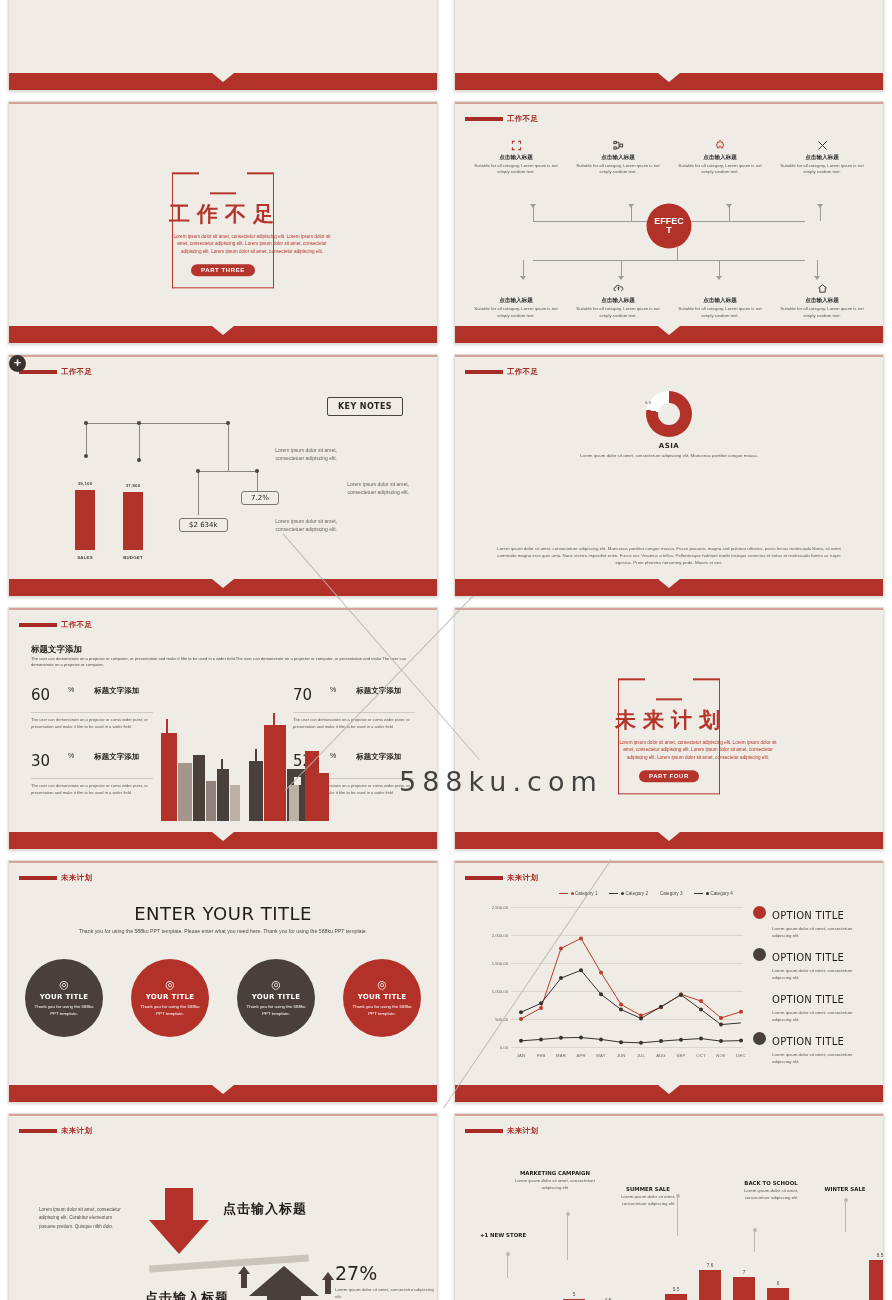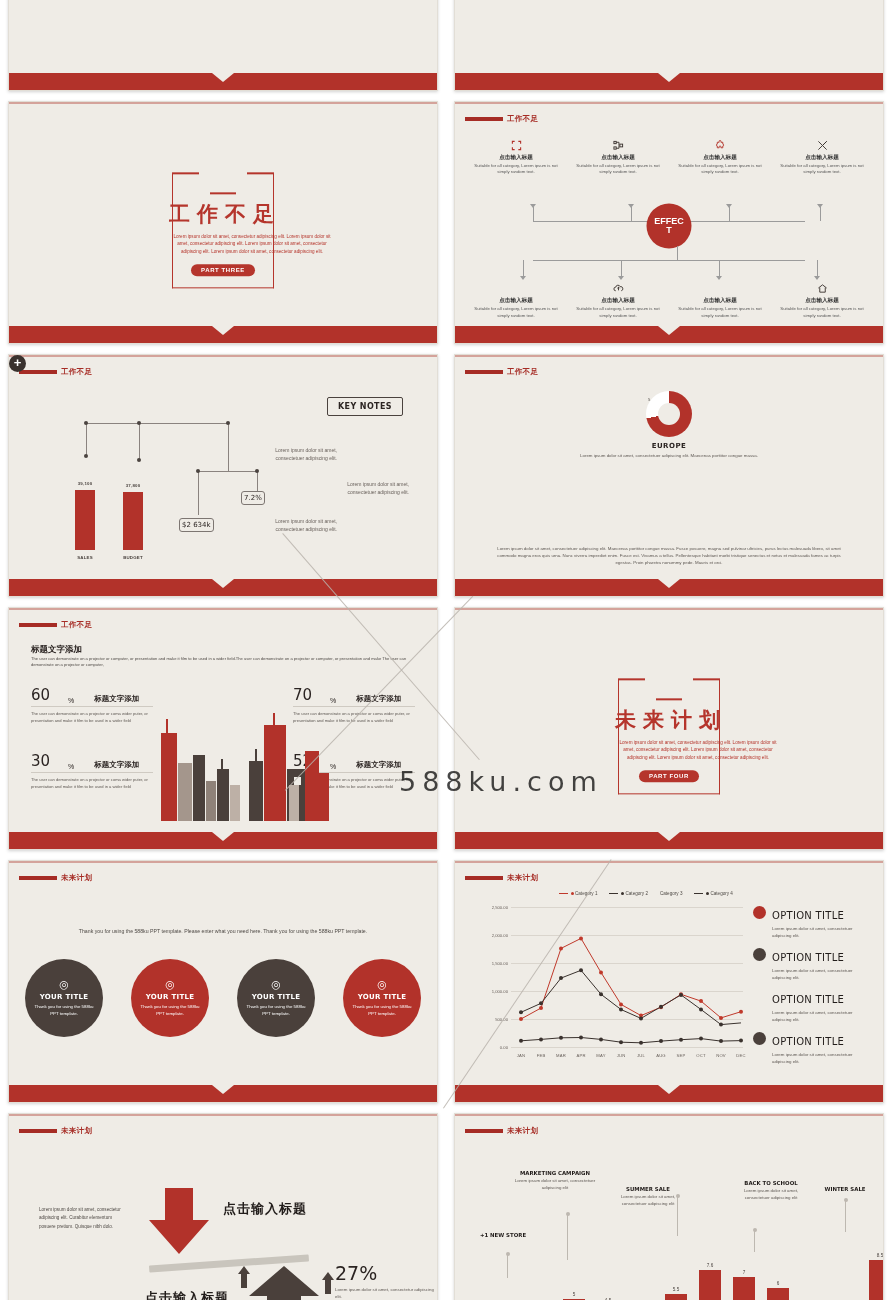--- a/index.html
+++ b/index.html
@@ -103,21 +103,21 @@
             color:#2b2422; font-family:"DejaVu Sans",sans-serif; letter-spacing:.4px;}
   .kn-p { position:absolute; font-size:5px; color:#6a625d; line-height:1.55; width:72px;}
   .bar-col { position:absolute; bottom:46px; width:20px; background:#b2322a; }
   .bar-lab { position:absolute; font-size:4.4px; color:#4b4440; text-align:center;
              width:34px; font-weight:bold; letter-spacing:.2px;}
   .node-dot{ position:absolute; width:4px;height:4px;border-radius:50%;background:#4b4440;}
   .ln { position:absolute; background:#8a837f; }
   .plus { position:absolute; width:17px;height:17px;border-radius:50%;background:#3a322e;
           color:#fff; font-size:13px; line-height:15px; text-align:center; font-weight:bold;}
   .callout { position:absolute; border:1.1px solid #7d7672; border-radius:3px;
-             background:#efece6; font-size:7px; color:#2b2422; padding:2px 2px;
+             background:#efece6; font-size:7px; color:#2b2422; padding:2px 9px;
              font-family:"DejaVu Sans",sans-serif;}
 
   
   .donut-row { position:absolute; left:8px; right:8px; top:36px; display:flex; }
   .donut-col { flex:1; text-align:center; padding:0 6px; }
   .donut { width:46px;height:46px;margin:0 auto; position:relative; border-radius:50%; }
   .donut .hole{ position:absolute; left:50%;top:50%;transform:translate(-50%,-50%);
                 width:22px;height:22px;border-radius:50%;background:#efece6;}
   .donut .vl { position:absolute; font-size:4.2px; color:#55504c; }
   .donut-name{ font-size:7px; font-weight:bold; color:#2b2422; margin-top:5px;
@@ -125,22 +125,22 @@
   .donut-desc{ font-size:4.4px; color:#5d5752; line-height:1.55; margin-top:3px; }
   .donut-foot{ position:absolute; left:38px; right:38px; bottom:30px; text-align:center;
                font-size:4.4px; color:#5d5752; line-height:1.6;}
 
   
   .s5-title{ position:absolute; left:22px; top:36px; font-size:8.5px; font-weight:bold;
              color:#2b2422; font-family:"DejaVu Sans",sans-serif;}
   .s5-lead{ position:absolute; left:22px; right:22px; top:48px; font-size:4.1px;
             color:#4f4a46; line-height:1.55; }
   .pct-block{ position:absolute; width:122px; }
-  .pct-head{ display:flex; align-items:flex-end; gap:18px; border-bottom:.8px solid #cfcac2;
-             padding-bottom:2px;}
+  .pct-head{ display:flex; align-items:flex-start; gap:18px; border-bottom:.8px solid #cfcac2;
+             padding-bottom:8px;}
   .pct-num{ font-size:15px; color:#2b2422; font-family:"DejaVu Sans",sans-serif;}
   .pct-sym{ font-size:7px; color:#2b2422; }
   .pct-lab{ font-size:7.5px; font-weight:bold; color:#2b2422;
             font-family:"DejaVu Sans",sans-serif; margin-left:2px;}
   .pct-body{ font-size:4.1px; color:#5d5752; line-height:1.6; margin-top:4px; }
   .city { position:absolute; bottom:0; }
 
   
   .s7-title{ position:absolute; left:0;right:0; top:42px; text-align:center;
              font-size:18px; color:#221d1b; font-family:"DejaVu Sans",sans-serif;
@@ -429,25 +429,25 @@
 
     <div class="cell">
       <div class="slide">
         <div class="shead">
           <span class="rule"></span>
           <span class="lbl">工作不足</span>
         </div>
 
         <div class="donut-row">
           <div class="donut-col">
-            <div class="donut" style="background:conic-gradient(#b2322a 0 72%, #ffffff 72% 100%)">
+            <div class="donut" style="background:conic-gradient(#b2322a 0 78%, #ffffff 78% 100%)">
               <div class="hole"></div>
-              <div class="vl" style="left:2px;top:6px">5</div>
+              <div class="vl" style="left:-1px;top:9px">5.3</div>
             </div>
-            <div class="donut-name">EUROPE</div>
+            <div class="donut-name">ASIA</div>
             <div class="donut-desc">Lorem ipsum dolor sit amet, consectetuer adipiscing elit. Maecenas porttitor congue massa.</div>
           </div>
         </div>
 
         <div class="donut-foot">Lorem ipsum dolor sit amet, consectetuer adipiscing elit. Maecenas porttitor congue massa. Fusce posuere, magna sed pulvinar ultricies, purus lectus malesuada libero, sit amet commodo magna eros quis urna. Nunc viverra imperdiet enim. Fusce est. Vivamus a tellus. Pellentesque habitant morbi tristique senectus et netus et malesuada fames ac turpis egestas. Proin pharetra nonummy pede. Mauris et orci.</div>
         <div class="footbar">
             <span class="notch"></span>
           </div>
       </div>
     </div>
@@ -538,20 +538,21 @@
           </div>
       </div>
     </div>
 
     <div class="cell">
       <div class="slide">
         <div class="shead">
           <span class="rule"></span>
           <span class="lbl">未来计划</span>
         </div>
+        <div class="s7-title">ENTER YOUR TITLE</div>
         <div class="s7-sub">Thank you for using the 588ku PPT template. Please enter what you need here. Thank you for using the 588ku PPT template.</div>
 
         <div class="s7-circles">
           <div class="s7-c" style="background:#4a403b">
             <span class="ico">◎</span>
             <span class="tt">YOUR TITLE</span>
             <span class="dd">Thank you for using the 588ku PPT template.</span>
           </div>
           <div class="s7-c" style="background:#b2322a">
             <span class="ico">◎</span>

